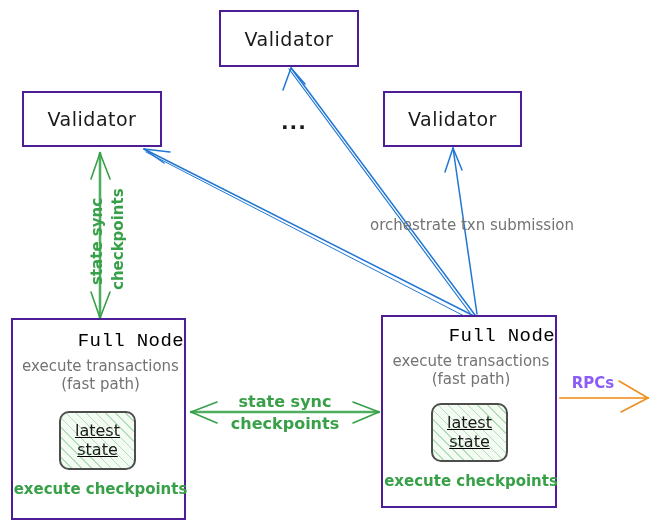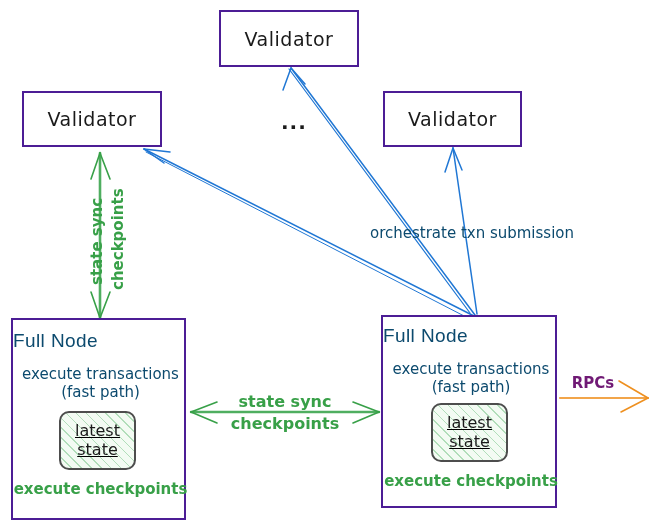--- a/index.html
+++ b/index.html
@@ -26,24 +26,24 @@
   .node-box {
     position: absolute;
     box-sizing: border-box;
     background: #ffffff;
     border: 2px solid #4c1d95;
   }
   .box-title {
     position: absolute;
     left: 0;
     right: 0;
-    text-align: left;
-    color: #0c4a6e;
+    text-align: right;
+    color: #000000;
     font-size: 19px;
-    font-family: Liberation Sans, sans-serif;
+    font-family: Liberation Mono, monospace;
     letter-spacing: 0.4px;
   }
   .validator-label {
     position: absolute;
     left: 0;
     right: 0;
     top: 50%;
     transform: translateY(-52%);
     text-align: center;
     color: #1a1a1a;
@@ -57,23 +57,23 @@
     font-weight: bold;
     letter-spacing: 1px;
     line-height: 1;
   }
   .lbl {
     position: absolute;
     text-align: center;
     line-height: 1.18;
     white-space: pre-line;
   }
-  .lbl-blue  { color: #0c4a6e; margin-top: 8px; }
+  .lbl-blue  { color: #737373; }
   .lbl-green { color: #38a048; }
-  .lbl-orange{ color: #701a75; font-weight: 600; }
+  .lbl-orange{ color: #8b5cf6; font-weight: 600; }
   .state-box {
     position: absolute;
     box-sizing: border-box;
     border: 2px solid #4d4d4d;
     border-radius: 10px;
     background-color: #f3fbf3;
     background-image: repeating-linear-gradient(
         45deg,
         rgba(86,182,106,0.42) 0px,
         rgba(86,182,106,0.42) 1px,

